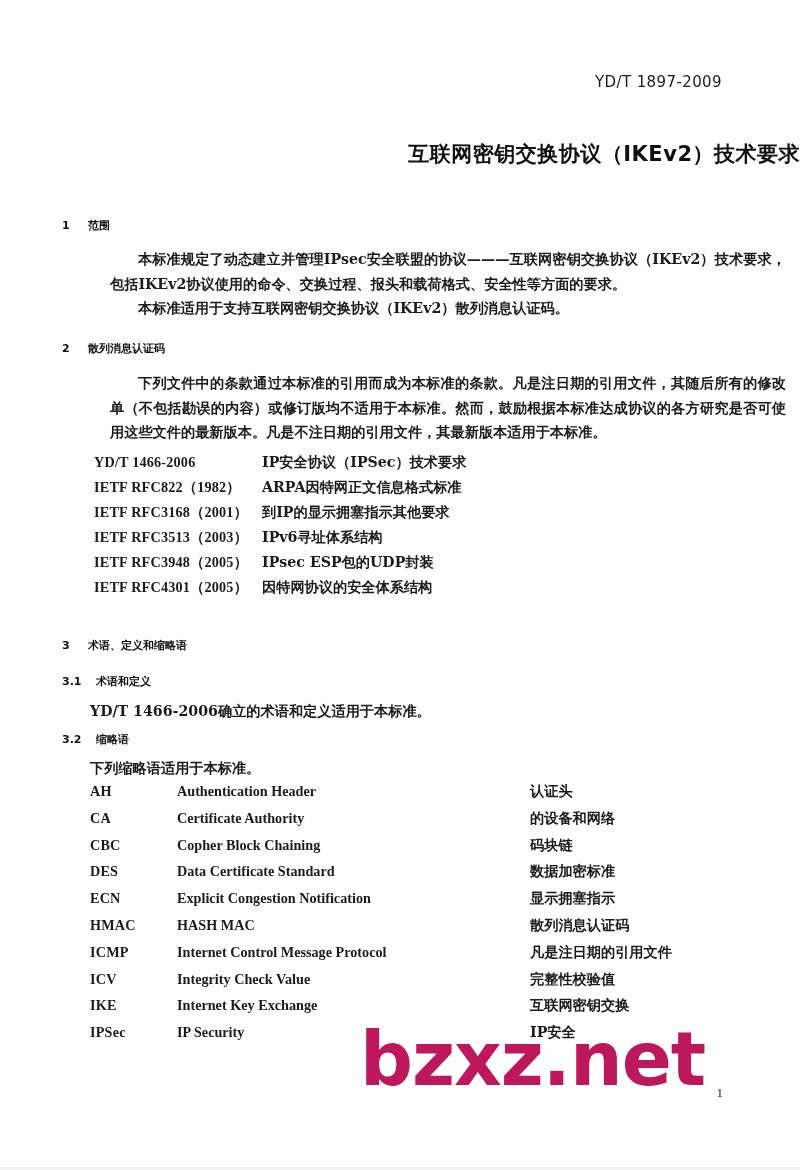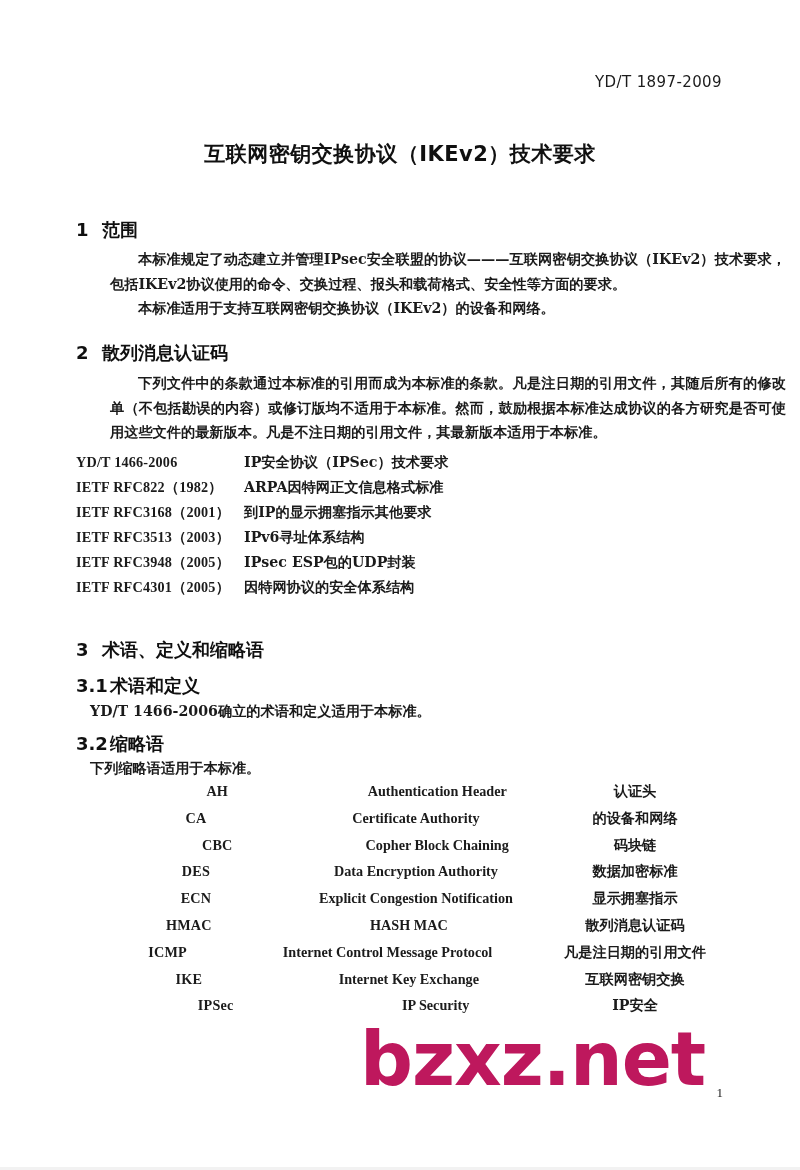--- a/index.html
+++ b/index.html
@@ -55,35 +55,35 @@
     white-space: nowrap;
     text-align: right;
   }
 
   
   .doc-title {
     position: absolute;
     left: 0;
     right: 0;
     top: 140px;
-    text-align: center;
+    text-align: right;
     font-family: "DejaVu Sans", "Liberation Sans", sans-serif;
     font-weight: bold;
     font-size: 21px;
     letter-spacing: 0.5px;
     color: #101010;
   }
 
   
   .heading {
     position: absolute;
-    left: 76px;
+    left: 62px;
     font-family: "DejaVu Sans", "Liberation Sans", sans-serif;
     font-weight: bold;
-    font-size: 18px;
+    font-size: 11px;
     color: #101010;
     white-space: nowrap;
   }
   .heading .num {
     display: inline-block;
     min-width: 26px;
   }
   .heading.sub .num {
     min-width: 34px;
   }
@@ -101,21 +101,21 @@
     font-weight: 600;
   }
   .para.indent {
     text-indent: 28px;
     margin-left: 48px;
   }
 
   
   .ref-list {
     position: absolute;
-    left: 76px;
+    left: 94px;
     top: 450px;
     width: 600px;
     text-decoration: underline;
   }
   .ref-row {
     height: 25px;
     line-height: 25px;
     white-space: nowrap;
     font-size: 14.2px;
     font-weight: 600;
@@ -136,21 +136,20 @@
     position: absolute;
     left: 90px;
     top: 778px;
     width: 650px;
   }
   .abbr-row {
     height: 26.8px;
     line-height: 26.8px;
     white-space: nowrap;
     font-size: 14.2px;
-    text-align: center;
   }
   .abbr-short {
     display: inline-block;
     width: 87px;
     font-family: "Liberation Serif", "DejaVu Serif", serif;
     font-weight: 600;
     letter-spacing: 0.2px;
   }
   .abbr-en {
     display: inline-block;
@@ -182,21 +181,21 @@
   <div class="watermark">bzxz.net</div>
 
   <div class="doc-number">YD/T 1897-2009</div>
 
   <div class="doc-title">互联网密钥交换协议（IKEv2）技术要求</div>
 
   <div class="heading" style="top:218px">
     <span class="num">1</span><span>范围</span>
   </div>
   <div class="para indent" style="top:247px">本标准规定了动态建立并管理IPsec安全联盟的协议———互联网密钥交换协议（IKEv2）技术要求，包括IKEv2协议使用的命令、交换过程、报头和载荷格式、安全性等方面的要求。</div>
-  <div class="para indent" style="top:296px">本标准适用于支持互联网密钥交换协议（IKEv2）的设备和网络。</div>
+  <div class="para indent" style="top:296px">本标准适用于支持互联网密钥交换协议（IKEv2）散列消息认证码。</div>
 
   <div class="heading" style="top:341px">
     <span class="num">2</span><span>散列消息认证码</span>
   </div>
   <div class="para indent" style="top:371px">下列文件中的条款通过本标准的引用而成为本标准的条款。凡是注日期的引用文件，其随后所有的修改单（不包括勘误的内容）或修订版均不适用于本标准。然而，鼓励根据本标准达成协议的各方研究是否可使用这些文件的最新版本。凡是不注日期的引用文件，其最新版本适用于本标准。</div>
 
   <div class="ref-list">
     <div class="ref-row">
       <span class="ref-id">YD/T 1466-2006</span><span class="ref-title">IP安全协议（IPSec）技术要求</span>
     </div>
@@ -235,32 +234,35 @@
     <div class="abbr-row">
       <span class="abbr-short">AH</span><span class="abbr-en">Authentication Header</span><span class="abbr-cn">认证头</span>
     </div>
     <div class="abbr-row">
       <span class="abbr-short">CA</span><span class="abbr-en">Certificate Authority</span><span class="abbr-cn">的设备和网络</span>
     </div>
     <div class="abbr-row">
       <span class="abbr-short">CBC</span><span class="abbr-en">Copher Block Chaining</span><span class="abbr-cn">码块链</span>
     </div>
     <div class="abbr-row">
-      <span class="abbr-short">DES</span><span class="abbr-en">Data Encryption Authority</span><span class="abbr-cn">数据加密标准</span>
+      <span class="abbr-short">DES</span><span class="abbr-en">Data Certificate Standard</span><span class="abbr-cn">数据加密标准</span>
     </div>
     <div class="abbr-row">
       <span class="abbr-short">ECN</span><span class="abbr-en">Explicit Congestion Notification</span><span class="abbr-cn">显示拥塞指示</span>
     </div>
     <div class="abbr-row">
       <span class="abbr-short">HMAC</span><span class="abbr-en">HASH MAC</span><span class="abbr-cn">散列消息认证码</span>
     </div>
     <div class="abbr-row">
       <span class="abbr-short">ICMP</span><span class="abbr-en">Internet Control Message Protocol</span><span class="abbr-cn">凡是注日期的引用文件</span>
     </div>
     <div class="abbr-row">
+      <span class="abbr-short">ICV</span><span class="abbr-en">Integrity Check Value</span><span class="abbr-cn">完整性校验值</span>
+    </div>
+    <div class="abbr-row">
       <span class="abbr-short">IKE</span><span class="abbr-en">Internet Key Exchange</span><span class="abbr-cn">互联网密钥交换</span>
     </div>
     <div class="abbr-row">
       <span class="abbr-short">IPSec</span><span class="abbr-en">IP Security</span><span class="abbr-cn">IP安全</span>
     </div>
   </div>
 
   <div class="page-number">1</div>
 
   <div class="scan-edge"></div>

